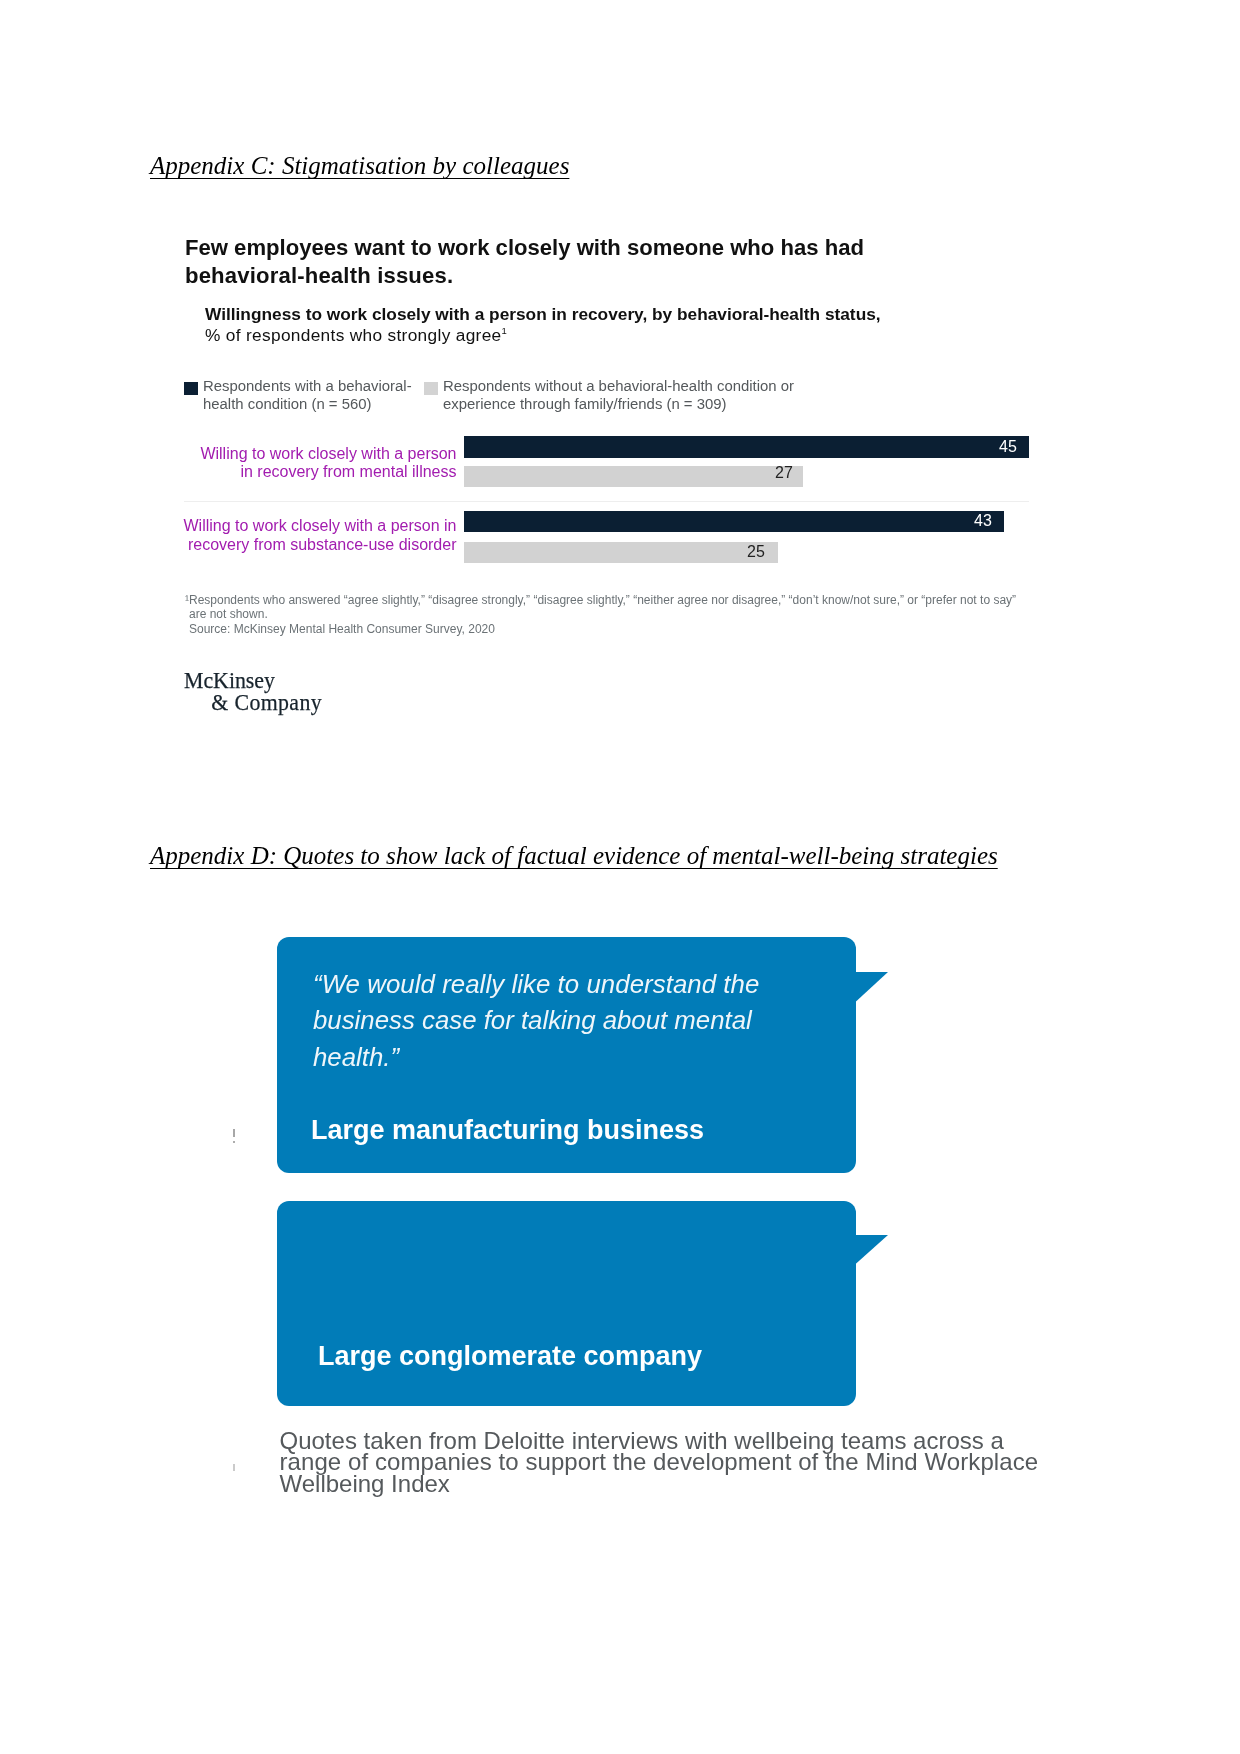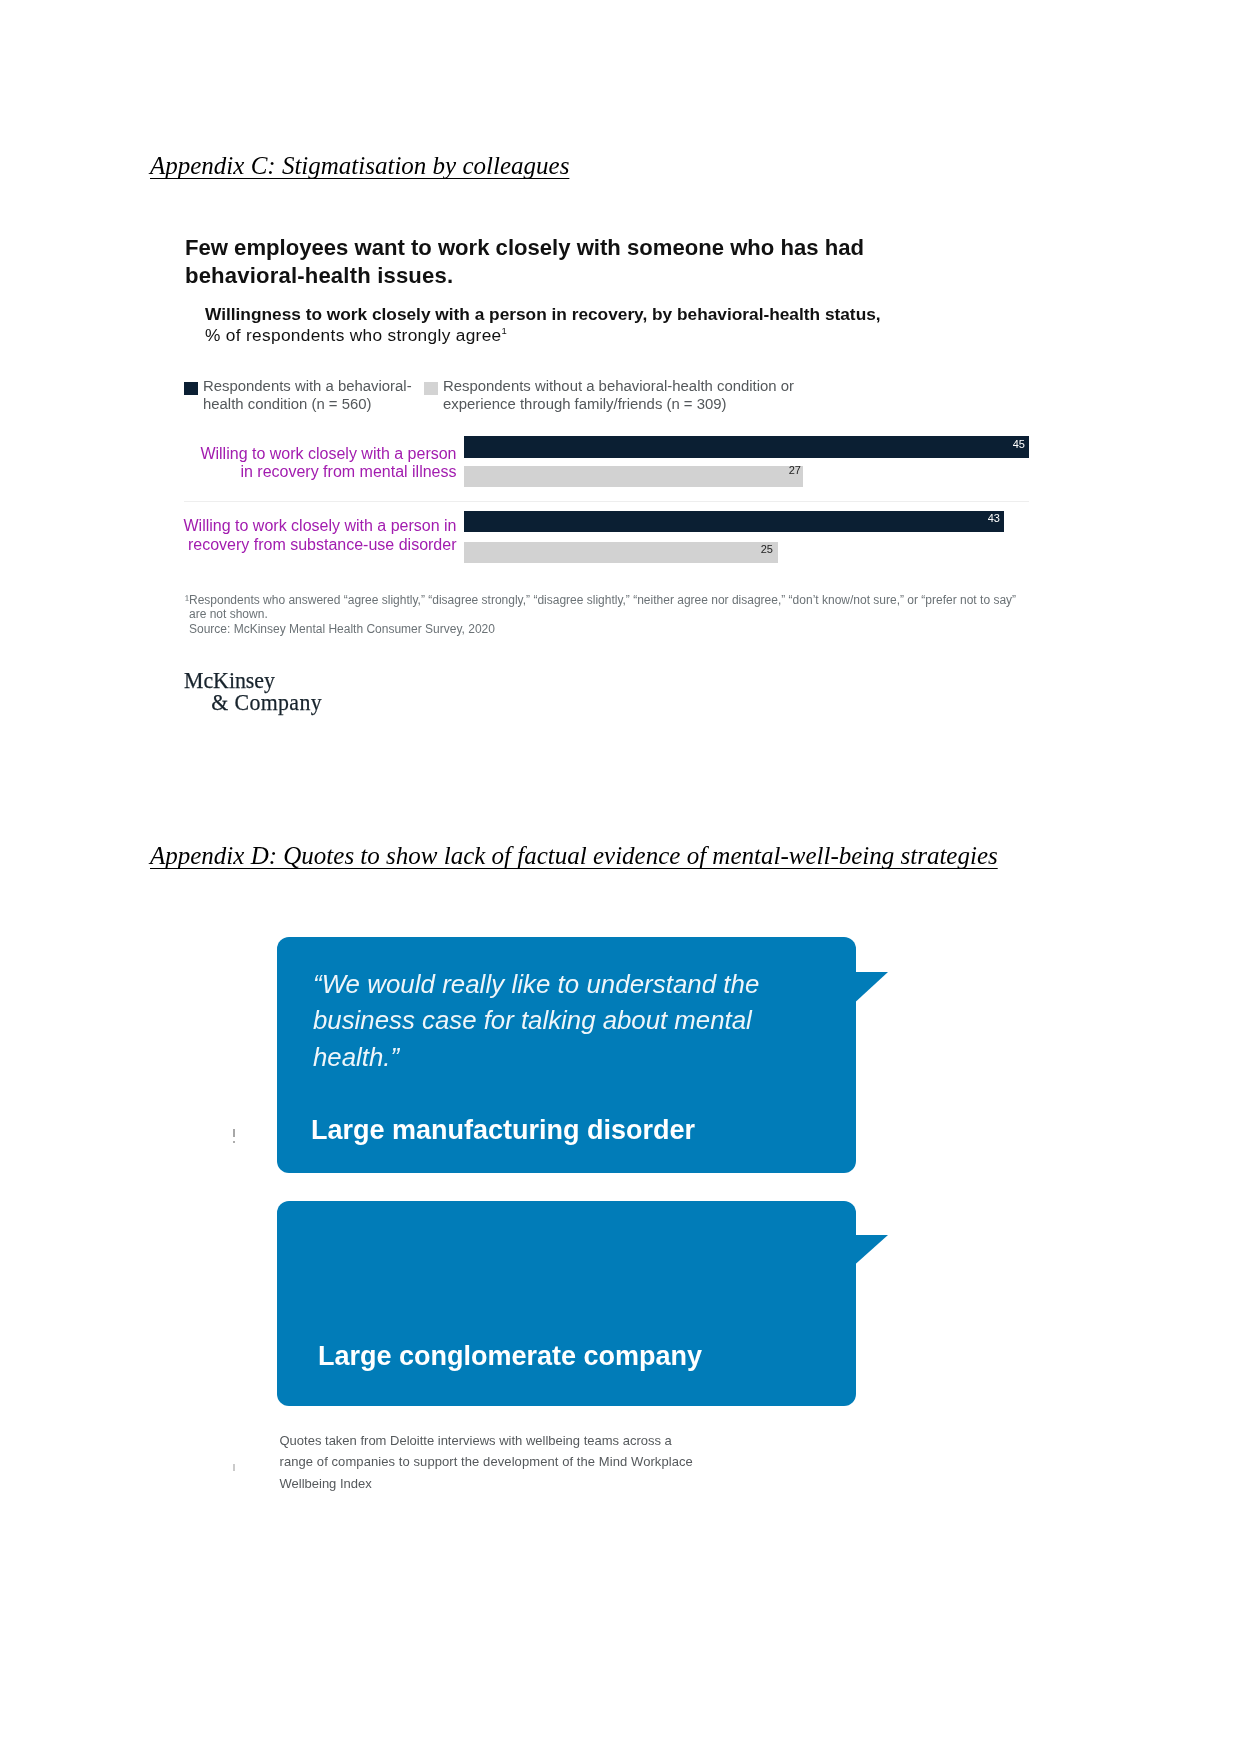--- a/index.html
+++ b/index.html
@@ -47,21 +47,21 @@
   .cat-label{
     position:absolute;
     font-size:16px;
     line-height:18.7px;
     color:#a21caf;
     text-align:right;
     white-space:nowrap;
   }
 
   .bar{position:absolute;}
-  .bar-value{position:absolute;font-size:11px;line-height:1;color:#fff;text-align:right;}
+  .bar-value{position:absolute;font-size:16px;line-height:1;color:#fff;}
   .bar-value.dark{color:#222;}
 
   .row-sep{position:absolute;height:1px;background:#eeeeee;}
 
   .footnote{
     position:absolute;
     font-size:12px;
     line-height:14.4px;
     color:#6b7276;
     white-space:nowrap;
@@ -92,21 +92,21 @@
   .quote-attr{
     position:absolute;
     font-weight:bold;
     font-size:27px;
     line-height:30px;
     color:#ffffff;
     white-space:nowrap;
   }
   .quote-caption{
     position:absolute;
-    font-size:13px;
+    font-size:24px;
     line-height:21.3px;
     color:#55595c;
     white-space:nowrap;
   }
 </style>
 </head>
 <body>
 
 <div class="abs appendix-heading" style="left:150px;top:153px;">Appendix C: Stigmatisation by colleagues</div>
 
@@ -168,21 +168,21 @@
 
 <svg class="abs" style="left:850px;top:970px;" width="42" height="40" viewBox="0 0 42 40">
   <path d="M 0 2 L 38 2 L 0 37 Z" fill="#017cb8"></path>
 </svg>
 <div class="bubble" style="left:277px;top:937px;width:579px;height:235.5px;"></div>
 <div class="quote-text" style="left:313px;top:965.5px;">
   <div style="letter-spacing:0.06px">“We would really like to understand the</div>
   <div>business case for talking about mental</div>
   <div>health.”</div>
 </div>
-<div class="quote-attr" style="left:311px;top:1115px;">Large manufacturing disorder</div>
+<div class="quote-attr" style="left:311px;top:1115px;">Large manufacturing business</div>
 
 <svg class="abs" style="left:850px;top:1233px;" width="42" height="40" viewBox="0 0 42 40">
   <path d="M 0 2 L 38 2 L 0 36 Z" fill="#017cb8"></path>
 </svg>
 <div class="bubble" style="left:277px;top:1201px;width:579px;height:204.5px;"></div>
 <div class="quote-text" style="left:313px;top:1228.5px;">
 </div>
 <div class="quote-attr" style="left:318px;top:1341px;">Large conglomerate company</div>
 
 <div class="quote-caption" style="left:279.5px;top:1430px;">

